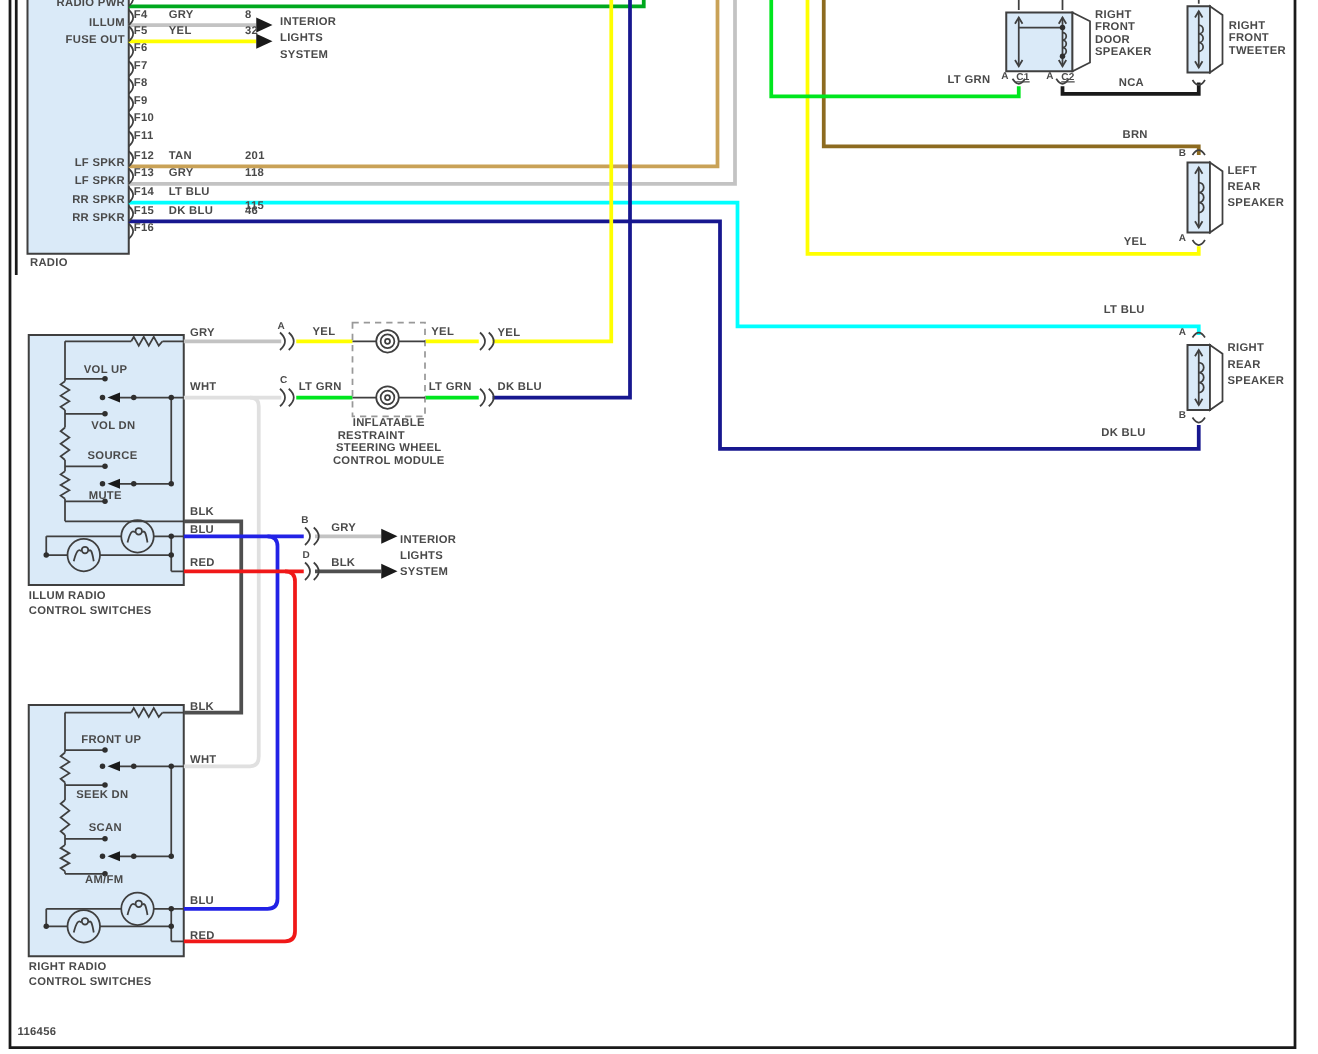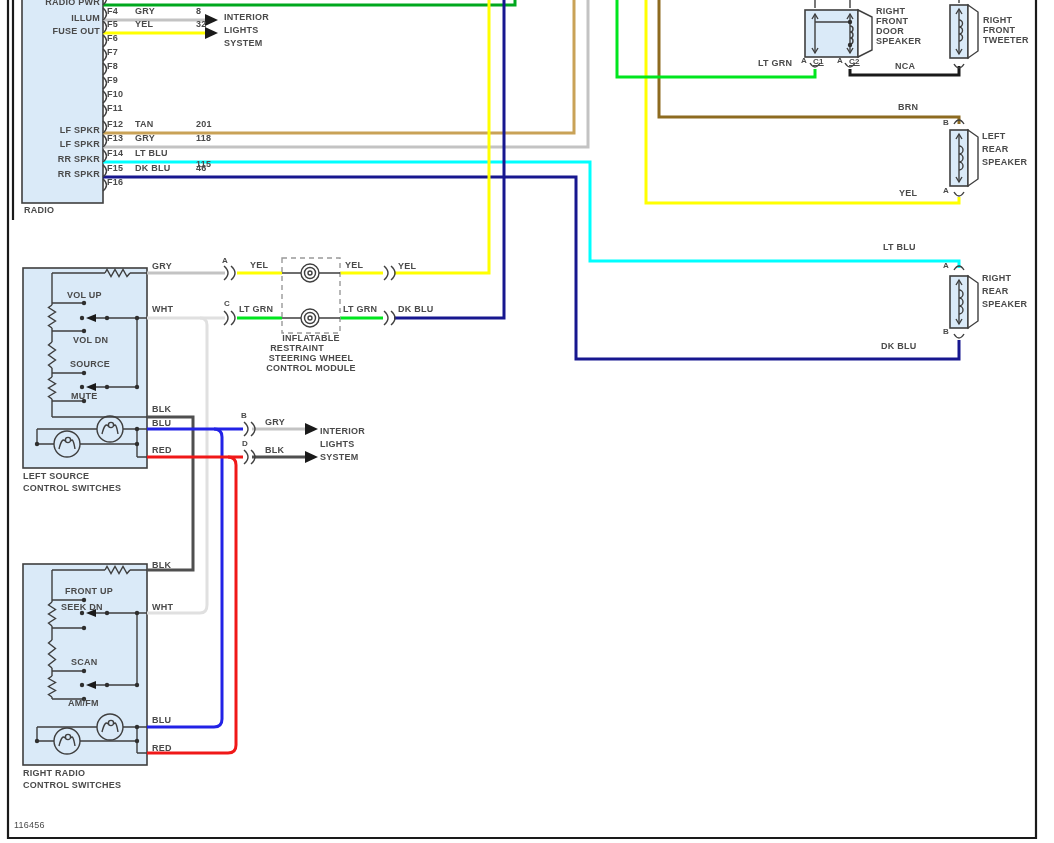--- a/index.html
+++ b/index.html
@@ -343,37 +343,37 @@
 <div class="L C" style="left:255px;top:354px">STEERING WHEEL</div>
 <div class="L C" style="left:255px;top:364px">CONTROL MODULE</div>
 
 <div class="L" style="left:67px;top:291px">VOL UP</div>
 <div class="L" style="left:73px;top:336px">VOL DN</div>
 <div class="L" style="left:70px;top:360px">SOURCE</div>
 <div class="L" style="left:71px;top:392px">MUTE</div>
 <div class="L" style="left:152px;top:405px">BLK</div>
 <div class="L" style="left:152px;top:419px">BLU</div>
 <div class="L" style="left:152px;top:446px">RED</div>
-<div class="L" style="left:23px;top:472px">LEFT SOURCE</div>
+<div class="L" style="left:23px;top:472px">ILLUM RADIO</div>
 <div class="L" style="left:23px;top:484px">CONTROL SWITCHES</div>
 
 <div class="L S" style="left:241px;top:412px">B</div>
 <div class="L" style="left:265px;top:418px">GRY</div>
 <div class="L S" style="left:242px;top:440px">D</div>
 <div class="L" style="left:265px;top:446px">BLK</div>
 <div class="L" style="left:320px;top:427px">INTERIOR</div>
 <div class="L" style="left:320px;top:440px">LIGHTS</div>
 <div class="L" style="left:320px;top:453px">SYSTEM</div>
 
 <div class="L" style="left:152px;top:561px">BLK</div>
 <div class="L" style="left:65px;top:587px">FRONT UP</div>
 <div class="L" style="left:152px;top:603px">WHT</div>
-<div class="L" style="left:61px;top:603px">SEEK DN</div>
+<div class="L" style="left:61px;top:631px">SEEK DN</div>
 <div class="L" style="left:71px;top:658px">SCAN</div>
 <div class="L" style="left:68px;top:699px">AM/FM</div>
 <div class="L" style="left:152px;top:716px">BLU</div>
 <div class="L" style="left:152px;top:744px">RED</div>
 <div class="L" style="left:23px;top:769px">RIGHT RADIO</div>
 <div class="L" style="left:23px;top:781px">CONTROL SWITCHES</div>
 
-<div class="L" style="left:14px;top:821px;font-weight:normal">116456</div>
+<div class="L" style="left:14px;top:821px;font-weight:bold">116456</div>
 
 </div>
 
 </body></html>

